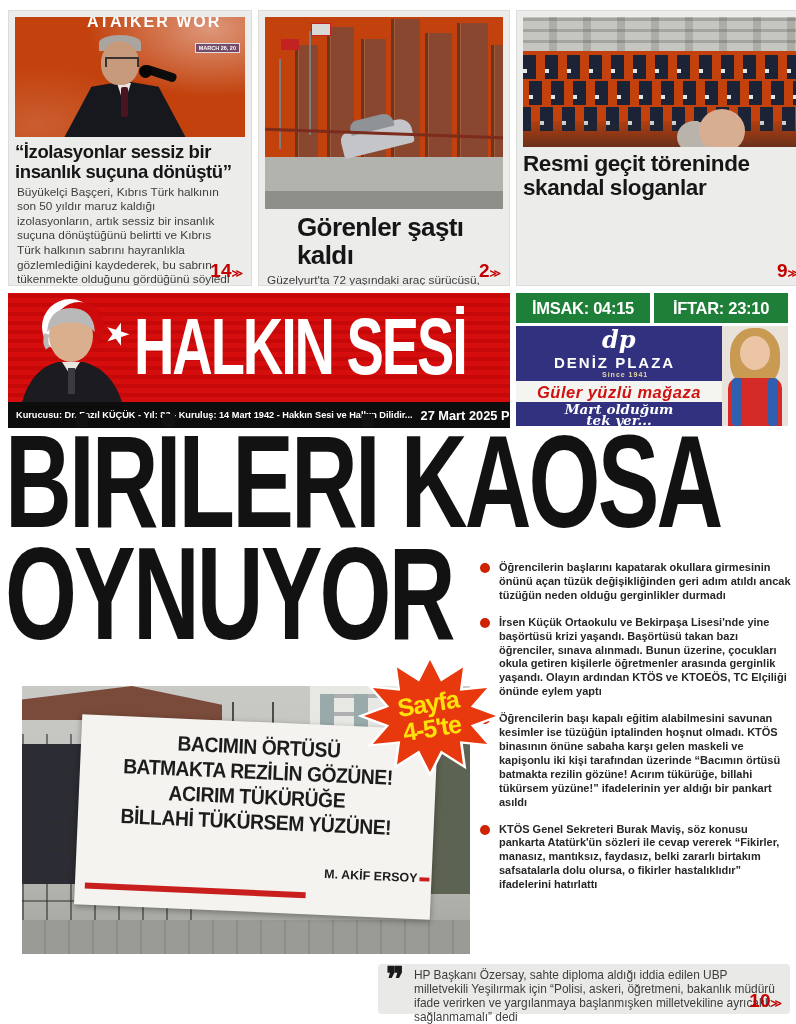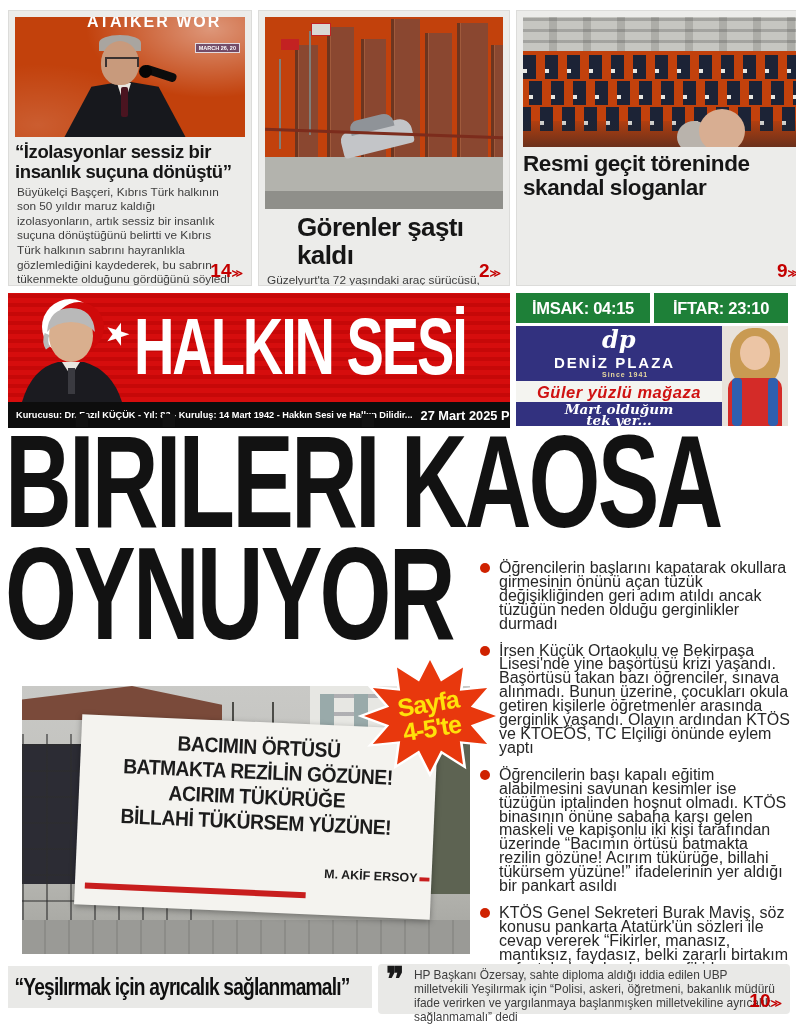--- a/index.html
+++ b/index.html
@@ -107,22 +107,22 @@
   .ad .girl .strap{position:absolute;top:52px;width:10px;height:48px;background:#2f5fae;border-radius:4px;}
 
   
   .bigline{position:absolute;left:5px;color:#121212;font-weight:bold;font-size:132px;line-height:108px;
         letter-spacing:-4px;transform:scaleX(.70);transform-origin:left top;white-space:nowrap;}
   #bigline1{top:428px;}
   #bigline2{top:540px;}
 
   
   .bullets{position:absolute;left:478px;top:561px;width:314px;}
-  .bullet{position:relative;margin:0 0 13px 0;padding-left:21px;color:#272727;font-weight:normal;
-          font-size:16px;line-height:13.9px;}
+  .bullet{position:relative;margin:0 0 13px 0;padding-left:21px;color:#272727;font-weight:bold;
+          font-size:11px;line-height:13.9px;}
   .bullet .dot{position:absolute;left:2px;top:2px;width:10px;height:10px;border-radius:50%;background:#cf2200;}
 
   
   .photo{position:absolute;left:22px;top:686px;width:448px;height:268px;overflow:visible;}
   .photo .scene{position:absolute;inset:0;overflow:hidden;background:linear-gradient(#c9c9c6 0%,#bdbdb8 60%,#a2a29d 100%);}
   .photo .roof{position:absolute;left:0;top:0;width:200px;height:34px;background:#7a4a3a;
         clip-path:polygon(0 40%,55% 0,100% 55%,100% 100%,0 100%);}
   .photo .bldg2{position:absolute;right:40px;top:0;width:120px;height:70px;background:#e7e7e3;}
   .photo .bldg2:after{content:"";position:absolute;inset:8px 10px;background:
         repeating-linear-gradient(90deg,#9aa 0 14px,transparent 14px 34px),
@@ -301,22 +301,19 @@
     <div class="burst">
       <div class="star-w"></div>
       <div class="star-r"></div>
       <div class="btxt">
         <span>Sayfa</span>
         <span>4-5'te</span>
       </div>
     </div>
   </div>
 
-  <div class="b-left">
-    <span>“Yeşilırmak için ayrıcalık sağlanmamalı”</span>
-  </div>
   <div class="b-right">
     <span class="q">❞</span>
     <p>HP Başkanı Özersay, sahte diploma aldığı iddia edilen UBP milletvekili Yeşilırmak için “Polisi, askeri, öğretmeni, bakanlık müdürü ifade verirken ve yargılanmaya başlanmışken milletvekiline ayrıcalık sağlanmamalı” dedi</p>
     <div class="ref"><span>10</span><span class="arr">≫</span></div>
   </div>
 
 </div>
 
 </body></html>

